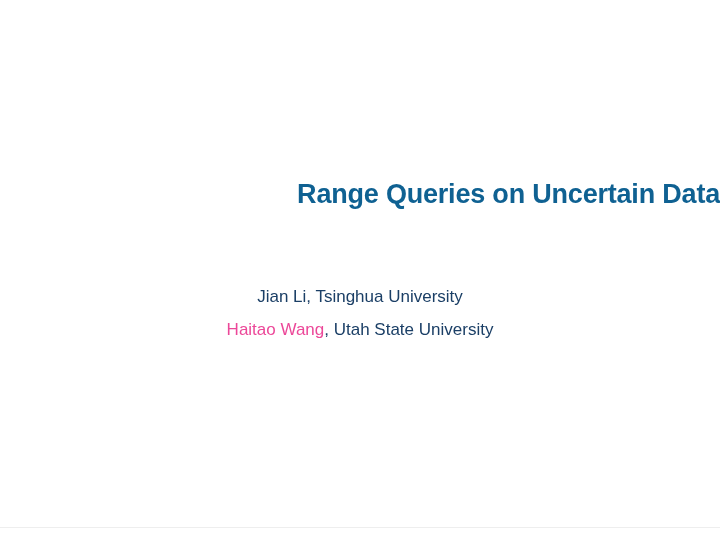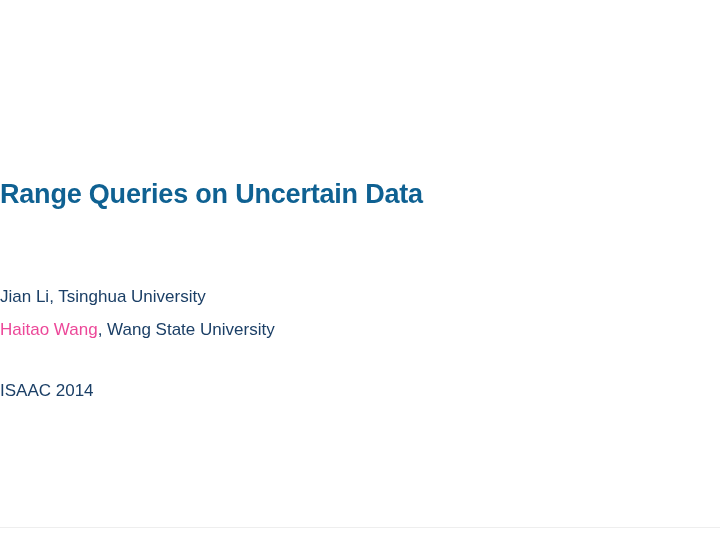--- a/index.html
+++ b/index.html
@@ -18,35 +18,36 @@
     width: 720px;
     height: 540px;
     background: #ffffff;
     box-sizing: border-box;
   }
   .title-block {
     position: absolute;
     left: 0;
     top: 178px;
     width: 720px;
-    text-align: left;
+    text-align: right;
   }
   .slide-title {
     font-family: "Liberation Sans", sans-serif;
     font-size: 27px;
     font-weight: bold;
     color: #0f6192;
     letter-spacing: -0.2px;
     line-height: 1.2;
   }
   .subtitle-block {
     position: absolute;
     left: 0;
     top: 280px;
     width: 720px;
+    text-align: center;
   }
   .author-line {
     font-family: "Liberation Sans", sans-serif;
     font-size: 17px;
     color: #1b3f66;
     line-height: 1.95;
   }
   .author-line .highlight {
     color: #ec4899;
   }
@@ -75,24 +76,21 @@
     <div class="slide-title">Range Queries on Uncertain Data</div>
   </div>
 
   <div class="subtitle-block">
 
     <div class="author-line">
       <span>Jian Li, Tsinghua University</span>
     </div>
 
     <div class="author-line">
-      <span class="highlight">Haitao Wang</span><span>, Wang State University</span>
+      <span class="highlight">Haitao Wang</span><span>, Utah State University</span>
     </div>
 
-    <div class="venue-line">
-      <span>ISAAC 2014</span>
-    </div>
 
   </div>
 
   <div class="bottom-rule"></div>
 
 </div>
 
 </body></html>

